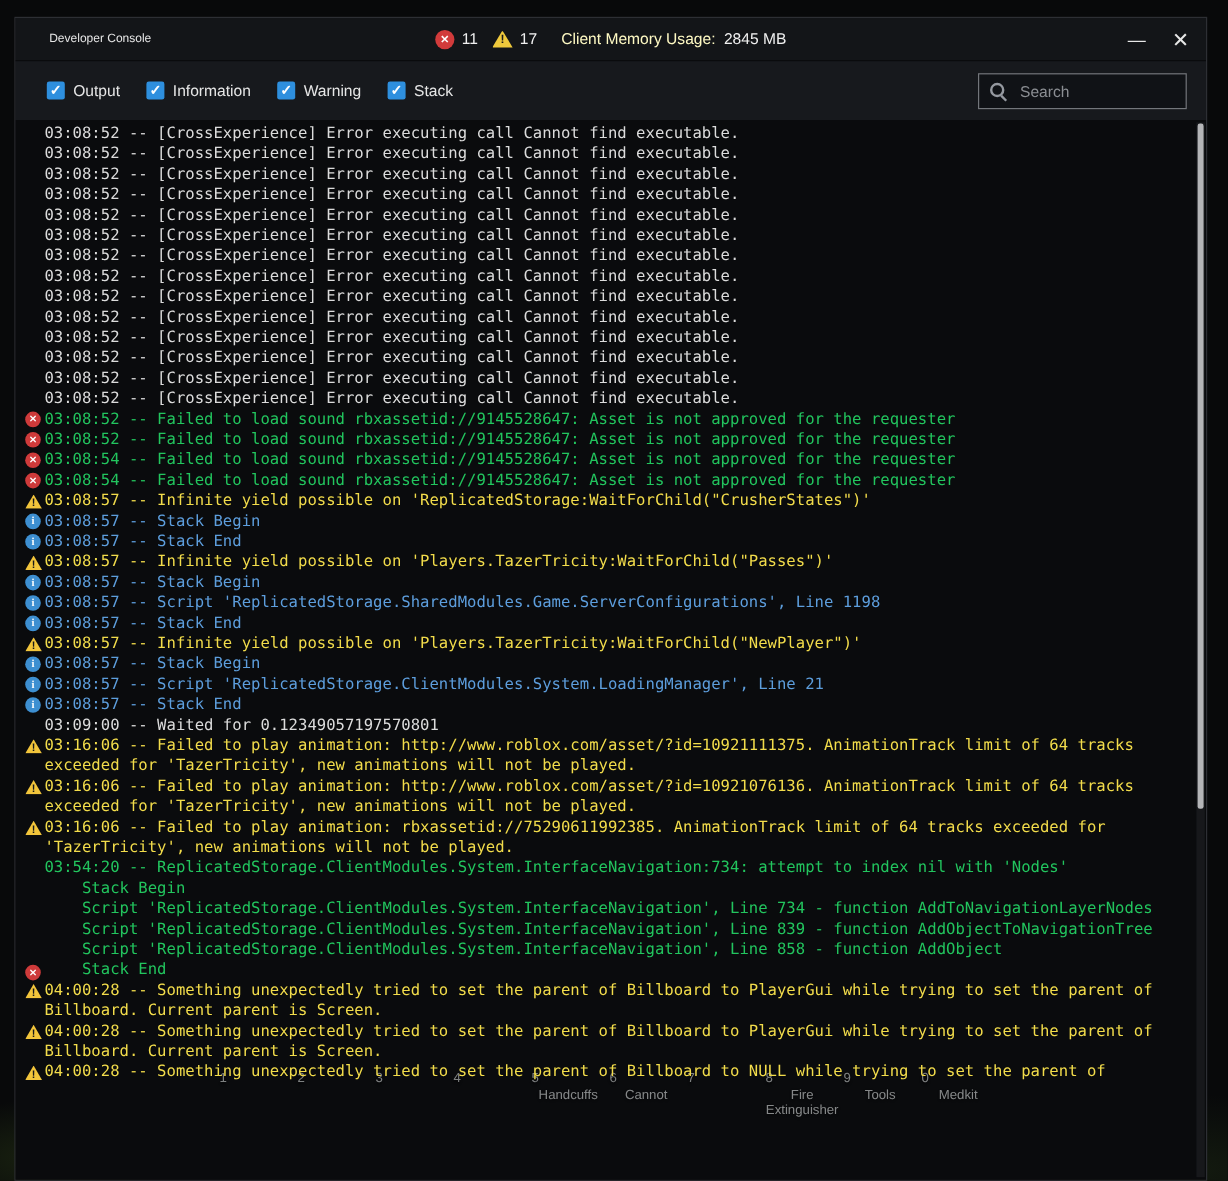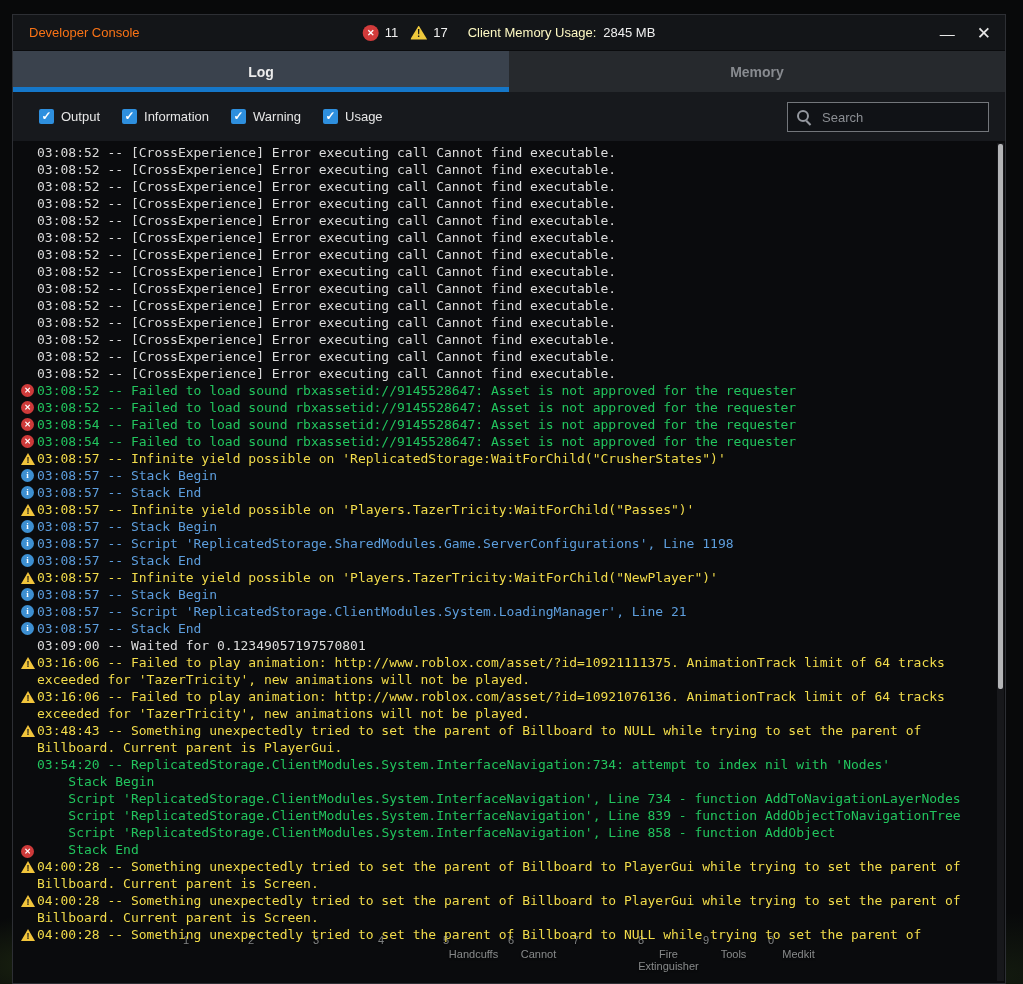--- a/index.html
+++ b/index.html
@@ -9,21 +9,21 @@
       #08090a;
     font-family:"Liberation Sans",sans-serif;}
   *{box-sizing:border-box;}
 
   .console{position:absolute;left:12px;top:14px;width:994px;height:970px;
     border:1px solid #2d2f34;display:flex;flex-direction:column;z-index:1;}
 
   
   .titlebar{position:relative;height:36px;flex:0 0 36px;display:flex;align-items:center;
     background:#131518;border-bottom:1px solid #0a0b0d;}
-  .title{margin-left:16px;font-size:13px;color:#f97316;}
+  .title{margin-left:28px;font-size:10px;color:#e5e5e5;}
   .badges{position:absolute;left:50%;transform:translateX(-50%);display:flex;font-size:13px;}
   .tb-icon{display:inline-block;position:relative;margin-right:6px;}
   .tb-icon.error{width:16px;height:16px;border-radius:50%;background:#d23b3b;}
   .tb-icon.error::after{content:"\2715";position:absolute;inset:0;color:#fff;
     font:bold 9px/16px "Liberation Sans",sans-serif;text-align:center;}
   .tb-icon.warning{width:17px;height:14px;background:#efc93c;
     clip-path:polygon(50% 0,100% 100%,0 100%);margin-top:1px;}
   .tb-icon.warning::after{content:"!";position:absolute;left:0;right:0;bottom:-1px;
     color:#17181a;font:bold 10px/14px "Liberation Sans",sans-serif;text-align:center;}
   .count{color:#f0f0f0;margin-right:12px;}
@@ -40,21 +40,21 @@
   .tab.active{background:#3a424d;color:#ececec;box-shadow:inset 0 -5px 0 #1577c9;}
   .tab.inactive{background:#26292d;color:#888b90;}
 
   
   .filterbar{height:49px;flex:0 0 49px;background:#17191d;display:flex;align-items:center;
     gap:22px;padding-left:26px;position:relative;}
   .filter{display:flex;align-items:center;gap:7px;color:#e6e6e6;font-size:13px;cursor:pointer;}
   .checkbox{width:15px;height:15px;background:#2e8fde;border-radius:2px;position:relative;display:inline-block;}
   .checkbox::after{content:"\2713";position:absolute;inset:0;color:#fff;
     font:bold 12px/15px "Liberation Sans",sans-serif;text-align:center;}
-  .search{position:absolute;right:16px;top:10px;width:202px;height:30px;display:flex;
+  .search{position:absolute;right:16px;top:10px;width:174px;height:30px;display:flex;
     align-items:center;gap:8px;padding:0 9px;background:#101216;border:1px solid #73767b;}
   .search-icon{width:15px;height:15px;position:relative;display:inline-block;flex:0 0 15px;}
   .search-icon::before{content:"";position:absolute;left:0;top:0;width:8px;height:8px;
     border:2px solid #9599a0;border-radius:50%;}
   .search-icon::after{content:"";position:absolute;left:10px;top:10px;width:6px;height:2px;
     background:#9599a0;transform:rotate(45deg);transform-origin:0 0;}
   .search-input{flex:1;min-width:0;background:transparent;border:none;outline:none;
     color:#d6d6d6;font-size:13px;font-family:"Liberation Sans",sans-serif;}
   .search-input::placeholder{color:#8b8e93;}
 
@@ -108,45 +108,37 @@
       <span class="count">17</span>
       <span class="mem-label">Client Memory Usage:</span>
       <span class="mem-value">2845 MB</span>
     </div>
     <div class="win-controls">
       <span class="min-btn">—</span>
       <span class="close-btn">✕</span>
     </div>
   </div>
 
-  <div class="tabbar">
-    <div class="tab active">
-      <span>Log</span>
-    </div>
-    <div class="tab inactive">
-      <span>Memory</span>
-    </div>
-  </div>
 
   <div class="filterbar">
     <label class="filter">
       <span class="checkbox"></span>
       <span>Output</span>
     </label>
     <label class="filter">
       <span class="checkbox"></span>
       <span>Information</span>
     </label>
     <label class="filter">
       <span class="checkbox"></span>
       <span>Warning</span>
     </label>
     <label class="filter">
       <span class="checkbox"></span>
-      <span>Usage</span>
+      <span>Stack</span>
     </label>
     <div class="search">
       <span class="search-icon"></span>
       <input class="search-input" placeholder="Search" style="">
     </div>
   </div>
 
   <div class="log">
     <div class="hotbar" id="hotbar">
         <div class="slot">
@@ -350,21 +342,21 @@
         <div class="log-entry sev-warning">
           <span class="gutter">
             <span class="sev-icon warning"></span>
           </span>
           <div class="log-text">03:16:06 -- Failed to play animation: http://www.roblox.com/asset/?id=10921076136. AnimationTrack limit of 64 tracks exceeded for 'TazerTricity', new animations will not be played.</div>
         </div>
         <div class="log-entry sev-warning">
           <span class="gutter">
             <span class="sev-icon warning"></span>
           </span>
-          <div class="log-text">03:48:43 -- Something unexpectedly tried to set the parent of Billboard to NULL while trying to set the parent of Billboard. Current parent is PlayerGui.</div>
+          <div class="log-text">03:16:06 -- Failed to play animation: rbxassetid://75290611992385. AnimationTrack limit of 64 tracks exceeded for 'TazerTricity', new animations will not be played.</div>
         </div>
         <div class="log-entry sev-error block">
           <span class="gutter">
             <span class="sev-icon error"></span>
           </span>
           <div class="log-text">03:54:20 -- ReplicatedStorage.ClientModules.System.InterfaceNavigation:734: attempt to index nil with 'Nodes'
     Stack Begin
     Script 'ReplicatedStorage.ClientModules.System.InterfaceNavigation', Line 734 - function AddToNavigationLayerNodes
     Script 'ReplicatedStorage.ClientModules.System.InterfaceNavigation', Line 839 - function AddObjectToNavigationTree
     Script 'ReplicatedStorage.ClientModules.System.InterfaceNavigation', Line 858 - function AddObject

